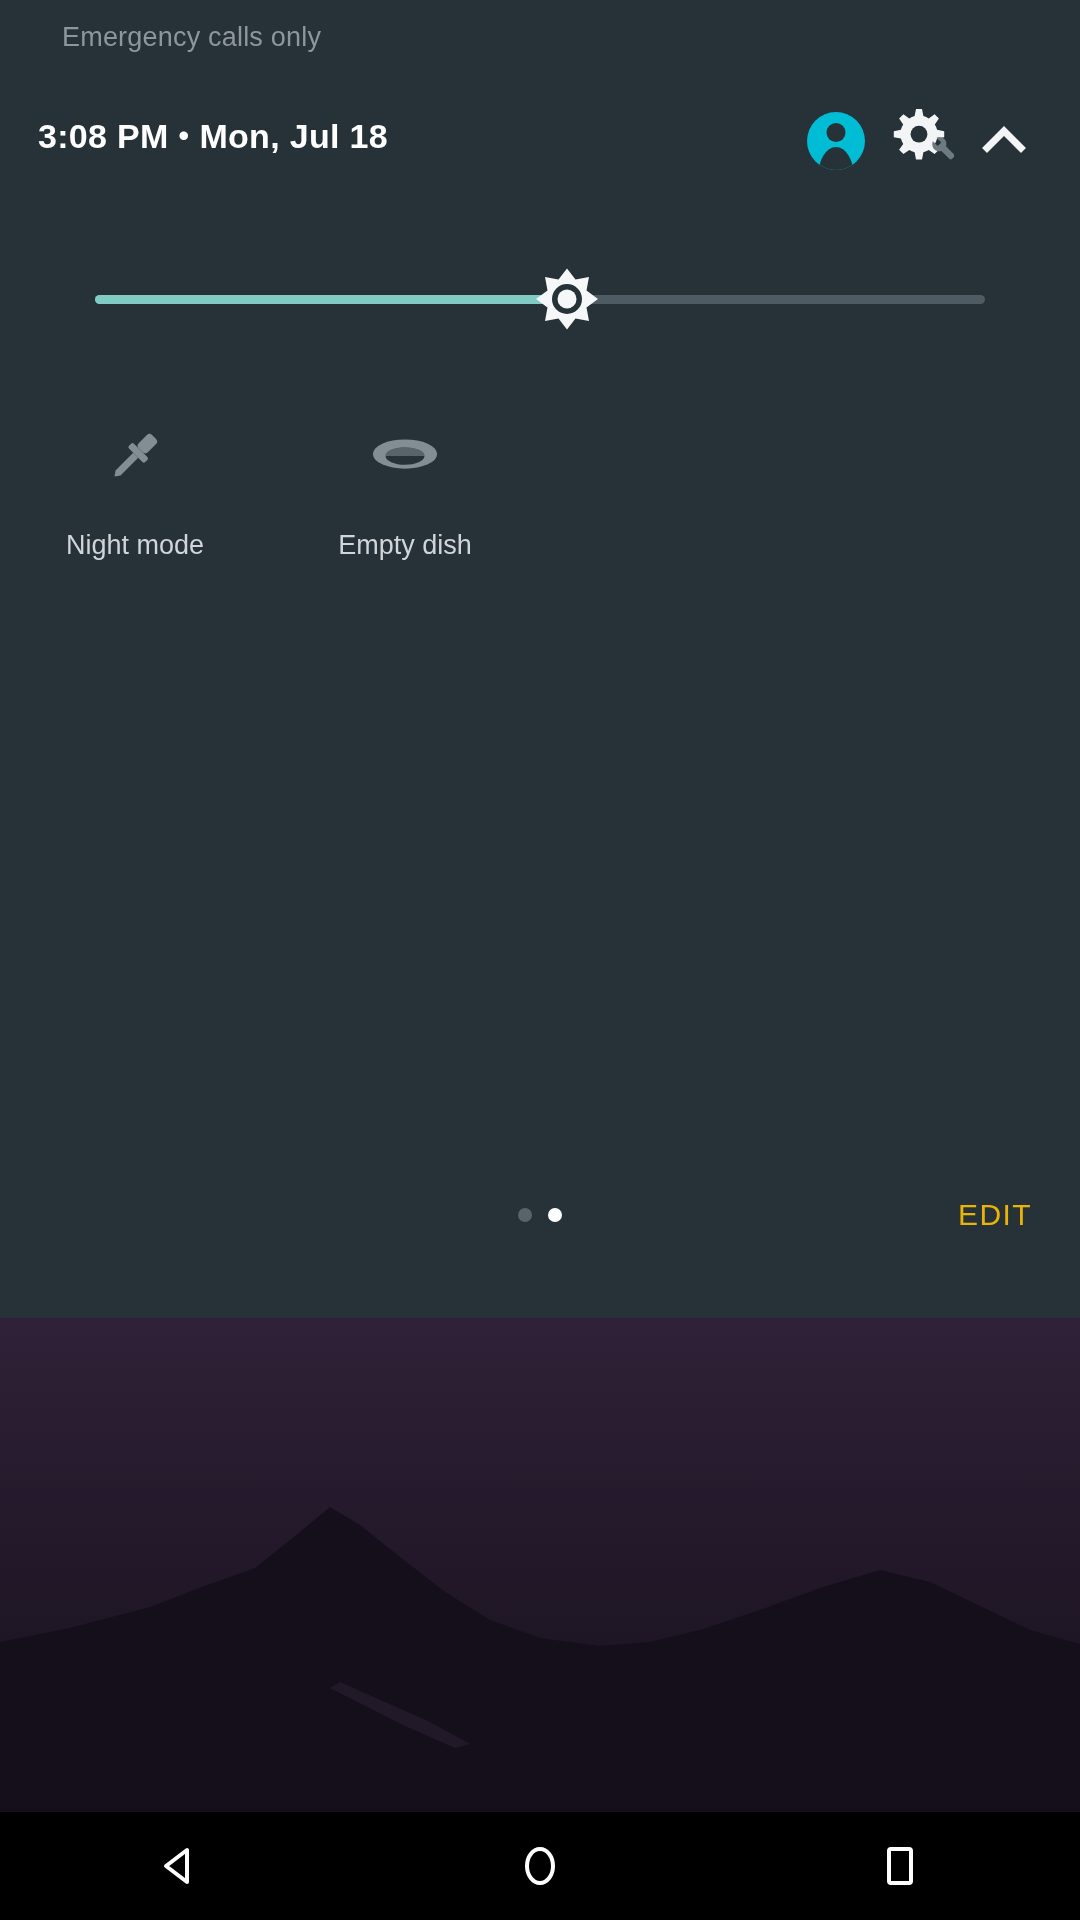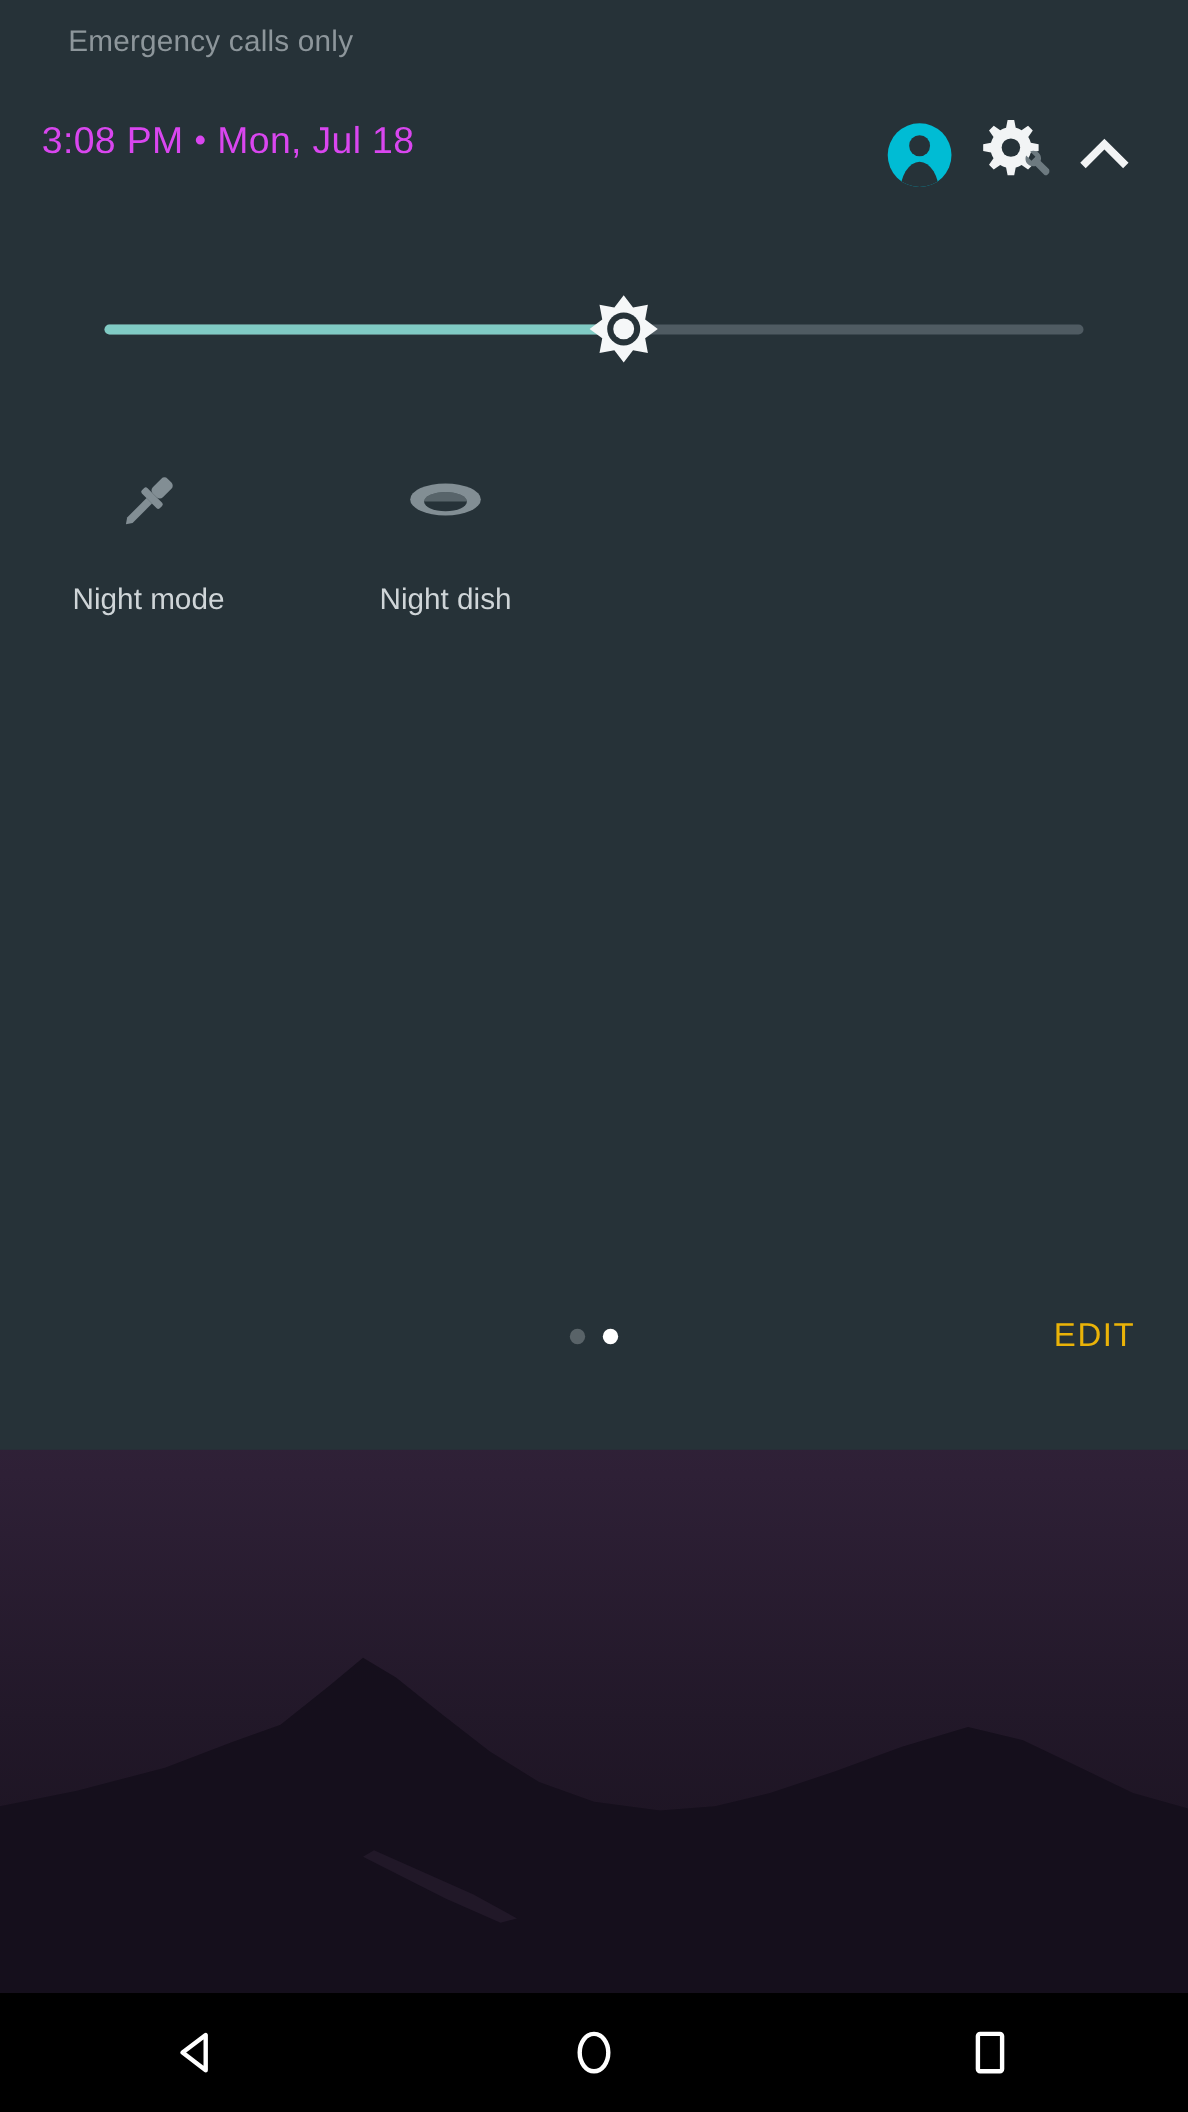--- a/index.html
+++ b/index.html
@@ -61,25 +61,25 @@
     margin-left:24px;
   }
 
   .header-row {
     position:absolute;
     left:0; top:105px;
     width:1080px; height:70px;
   }
   .clock-date {
     position:absolute; left:38px; top:0;
-    font-size:34px; font-weight:normal;
-    color:#d946ef;
+    font-size:34px; font-weight:bold;
+    color:#ffffff;
     letter-spacing:.3px;
     white-space:nowrap;
-    line-height:46px;
+    line-height:61px;
   }
   .clock-date .dot-sep {
     display:inline-block;
     padding:0 10px;
     font-size:30px;
     vertical-align:2px;
   }
 
   .header-icons {
     position:absolute;
@@ -318,21 +318,21 @@
       </div>
 
       <div class="tile">
         <div class="tile-icon">
           <svg width="74" height="74" viewBox="0 0 74 74">
             <ellipse cx="37" cy="35" rx="33" ry="15" fill="#828e94"></ellipse>
             <ellipse cx="37" cy="37" rx="20" ry="9" fill="#263238"></ellipse>
             <path d="M17,37 A20,9 0 0 1 57,37 Z" fill="#828e94" opacity="0.55"></path>
           </svg>
         </div>
-        <div class="tile-label">Night dish</div>
+        <div class="tile-label">Empty dish</div>
       </div>
 
     </div>
 
     <div id="qs-footer">
       <div id="page-dots">
         <div class="pdot"></div>
         <div class="pdot active"></div>
       </div>
       <div id="edit-btn">EDIT</div>

